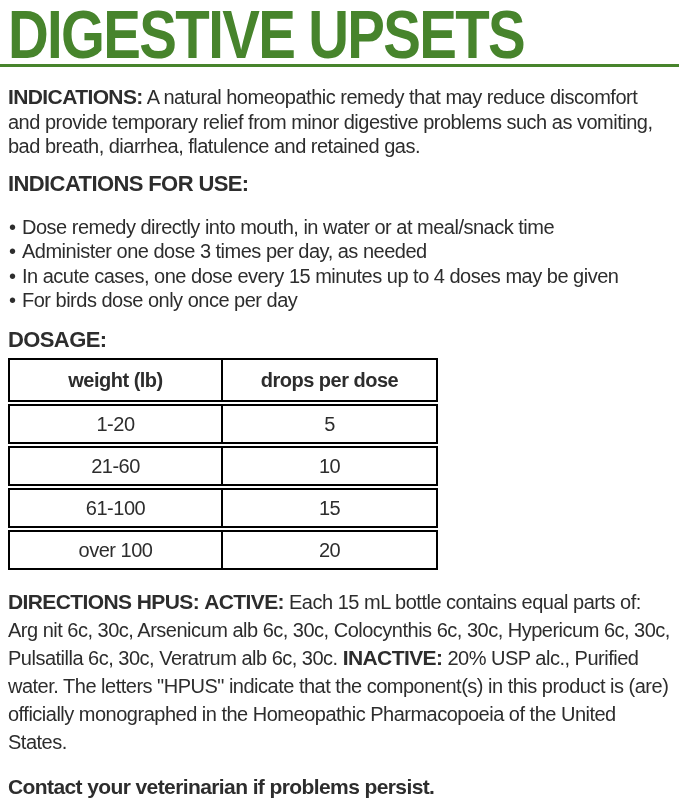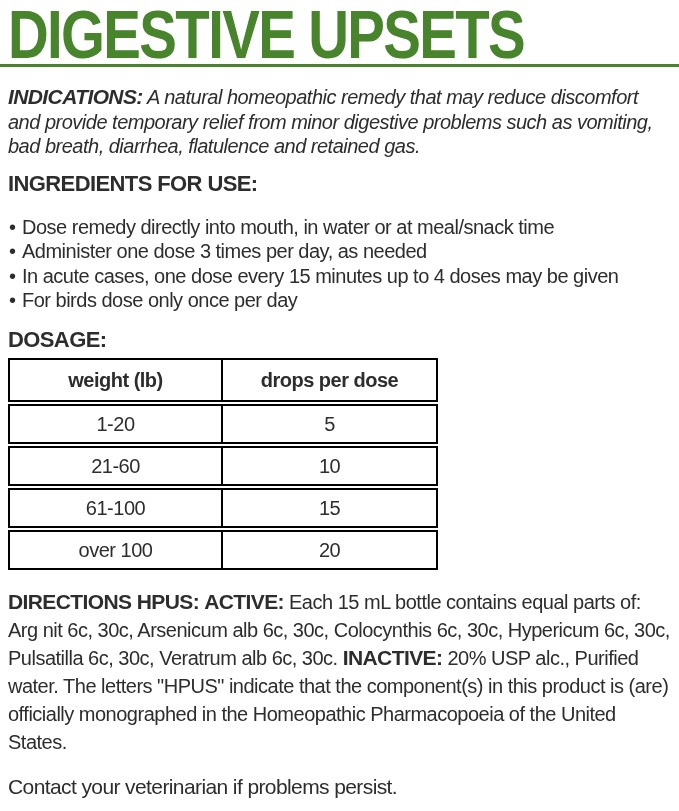--- a/index.html
+++ b/index.html
@@ -23,21 +23,21 @@
     transform: scaleX(0.83);
     transform-origin: left center;
     white-space: nowrap;
   }
   .green-rule {
     height: 3px;
     background: #47842c;
     margin: 2px -8px 0 -8px;
   }
   .para { line-height: 24.5px; }
-  .indications { margin-top: 18px; font-style: italic; }
+  .indications { margin-top: 18px; }
   .inline-label { font-weight: bold; font-size: 21px; letter-spacing: -0.6px; }
   .section-heading {
     font-size: 22px;
     font-weight: bold;
     letter-spacing: -0.6px;
     line-height: 26px;
   }
   .directions-heading { margin-top: 12px; }
   .bullet-list { margin-top: 18px; list-style: none; }
   .bullet-list li {
@@ -61,33 +61,33 @@
   }
   .dosage-table th, .dosage-table td {
     border: 2px solid #000;
     border-left-width: 0;
     padding: 8px;
   }
   .dosage-table th:first-child, .dosage-table td:first-child { border-left-width: 2px; }
   .dosage-table th { font-size: 20px; letter-spacing: -0.5px; line-height: 24px; }
   .dosage-table td { font-size: 20px; line-height: 20px; }
   .ingredients { margin-top: 16px; line-height: 28px; }
-  .footer-contact { margin-top: 18px; font-weight: normal; font-size: 21px; line-height: 25px; letter-spacing: -0.6px; }
+  .footer-contact { margin-top: 18px; font-weight: bold; font-size: 21px; line-height: 25px; letter-spacing: -0.6px; }
   .footer-visit { margin-top: 3px; line-height: 26px; }
 </style>
 </head>
 <body>
 
 <h1 class="page-title">DIGESTIVE UPSETS</h1>
 <div class="green-rule"></div>
 
 <p class="para indications"><span class="inline-label">INDICATIONS:</span>
 <span>A natural homeopathic remedy that may reduce discomfort and provide temporary relief from minor digestive problems such as vomiting, bad breath, diarrhea, flatulence and retained gas.</span></p>
 
-<h2 class="section-heading directions-heading">INGREDIENTS FOR USE:</h2>
+<h2 class="section-heading directions-heading">INDICATIONS FOR USE:</h2>
 <ul class="bullet-list">
   <li>Dose remedy directly into mouth, in water or at meal/snack time</li>
   <li>Administer one dose 3 times per day, as needed</li>
   <li>In acute cases, one dose every 15 minutes up to 4 doses may be given</li>
   <li>For birds dose only once per day</li>
 </ul>
 
 <h2 class="section-heading dosage-heading">DOSAGE:</h2>
 <table class="dosage-table">
   <thead>

